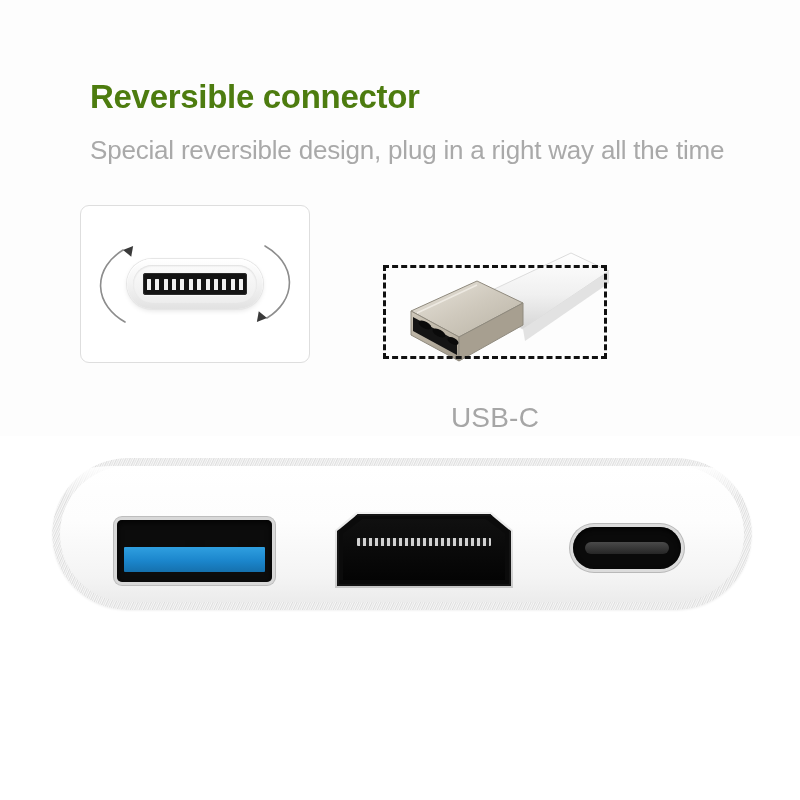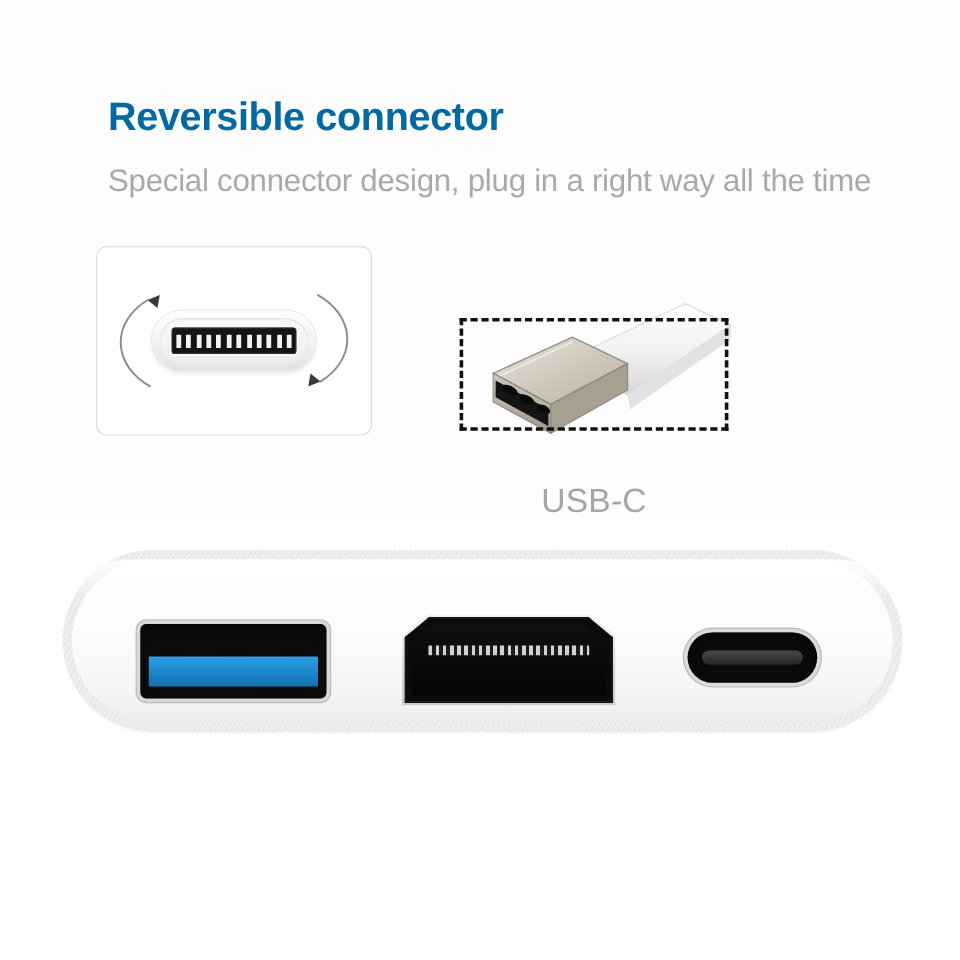--- a/index.html
+++ b/index.html
@@ -28,21 +28,21 @@
     left: 0; top: 0;
     width: 800px; height: 436px;
     background: #fdfdfd;
   }
 
   .headline {
     position: absolute;
     left: 90px; top: 56px;
     font-size: 33px;
     font-weight: bold;
-    color: #0369a1;
+    color: #4d7c0f;
     letter-spacing: -0.3px;
     white-space: nowrap;
     font-stretch: condensed;
   }
 
   .subhead {
     position: absolute;
     left: 90px; top: 108px;
     width: 670px;
     font-size: 26px;
@@ -284,21 +284,21 @@
 </style>
 </head>
 <body>
 
 <div id="page">
 
   <section class="upper-panel">
 
     <h1 class="headline">Reversible connector</h1>
 
-    <p class="subhead">Special connector design, plug in a right way all the time</p>
+    <p class="subhead">Special reversible design, plug in a right way all the time</p>
 
     <div class="diagram-box">
 
       <svg class="rot-svg" viewBox="0 0 228 156">
         <path d="M42 44 A 62 46 0 0 0 44 116" fill="none" stroke="#8d8d8d" stroke-width="1.6" stroke-linecap="round"></path>
         <path d="M 42 44 l 10.5 -3 l -3 10.5 z" fill="#3a3a3a" transform="rotate(-6 42 44)"></path>
         <path d="M186 112 A 62 46 0 0 0 184 40" fill="none" stroke="#8d8d8d" stroke-width="1.6" stroke-linecap="round"></path>
         <path d="M 186 112 l -10.5 3 l 3 -10.5 z" fill="#3a3a3a" transform="rotate(-6 186 112)"></path>
       </svg>
 

